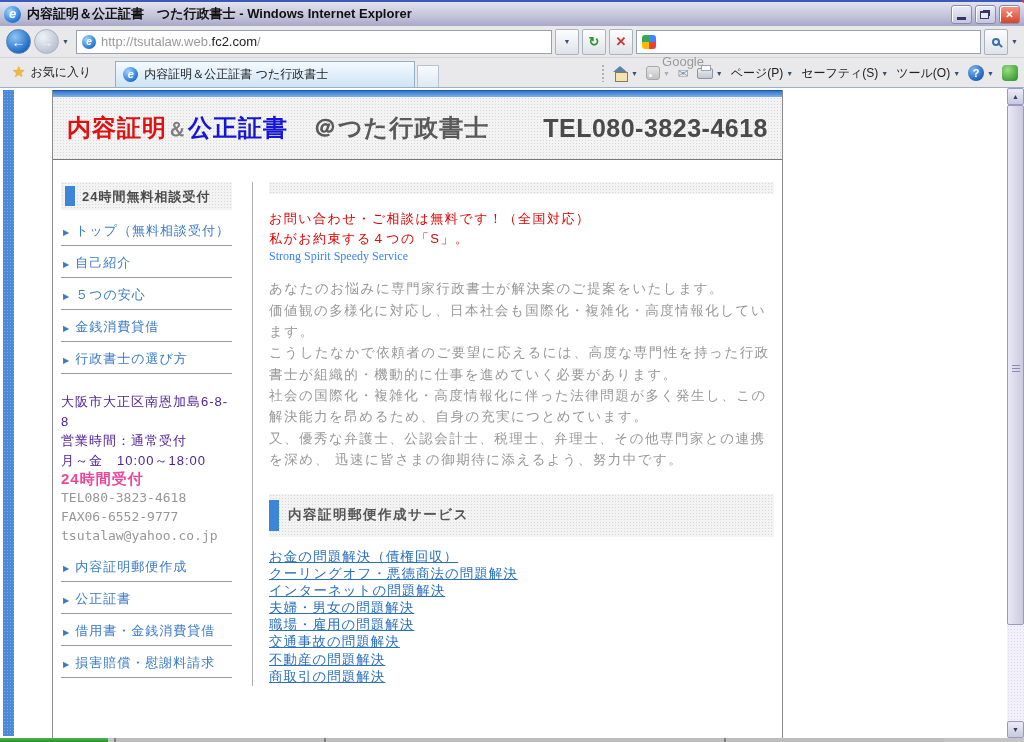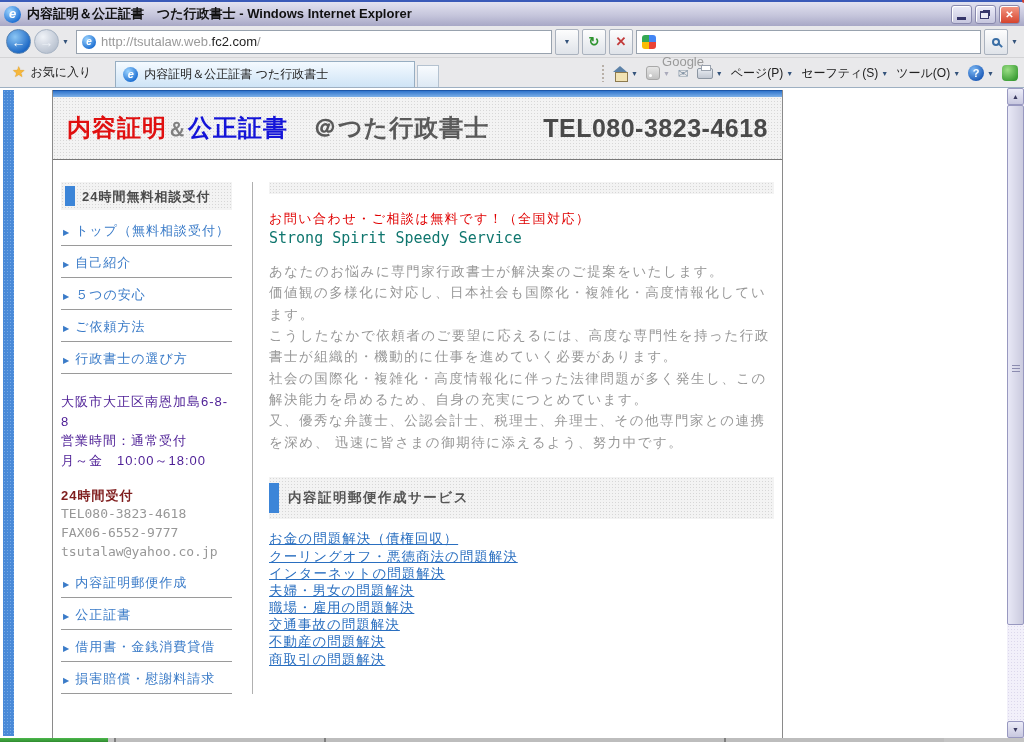--- a/index.html
+++ b/index.html
@@ -123,34 +123,34 @@
   .sect-head { display:flex; align-items:flex-end; gap:7px; padding:4px 4px;
     font-size:13px; font-weight:bold; color:#4a4a4a; letter-spacing:1px; }
   .bluebar { width:10px; height:20px; background:#3c85d8; flex:0 0 auto; }
   .side-link { display:flex; align-items:baseline; gap:5px; padding:8px 0 5px 2px;
     border-bottom:1px solid #9a9a9a; font-size:13px; color:#3a7bc8;
     letter-spacing:1px; cursor:pointer; }
   .arrow-m { font-size:8px; color:#3a7bc8; flex:0 0 auto; }
   .addr-block { margin-top:18px; color:#4c1d95; font-size:13px; line-height:1.5;
     letter-spacing:1px; }
   .mono { font-family:"DejaVu Sans Mono", monospace; letter-spacing:0; }
-  .red-label { margin-top:17px; color:#7f1d1d; font-weight:bold; font-size:13px;
+  .red-label { color:#ec4899; font-weight:bold; font-size:15px;
     letter-spacing:1px; }
   .contact-line { color:#979797; font-size:13px; line-height:1.45; }
   .sect2-gap { margin-top:20px; }
   .links-gap { margin-top:4px; }
 
   .main { flex:1; padding-left:16px; padding-right:8px; }
   .intro-head { display:flex; gap:9px; padding:6px 0; }
   .intro-head .bluebar { height:auto; }
   .intro-text { font-size:13.5px; font-weight:bold; color:#555; line-height:1.65;
     letter-spacing:1.5px; padding:4px 6px 4px 0; }
   .red-line { color:#e00000; font-size:13px; letter-spacing:1.5px; line-height:1.55; }
   .red-top { margin-top:15px; }
-  .slogan { color:#0f766e; font-size:15px; margin-bottom:14px; }
+  .slogan { color:#3b82f6; font-size:12px; margin-bottom:14px;font-family:Liberation Serif, serif; }
   .para { color:#979797; font-size:13.5px; line-height:1.58; letter-spacing:1.5px; }
   .svc-head { margin-top:24px; margin-bottom:12px; }
   .svc-link { display:block; color:#2a6fc0; font-size:13.5px; line-height:1.2;
     letter-spacing:1px; text-decoration:underline; cursor:pointer; margin-bottom:1px; }
 
   
   .scrollbar { position:absolute; right:0; top:0; width:17px; height:650px;
     background-color:#f2f0fa;
     background-image:radial-gradient(#dcd8ec 1px, transparent 1px); background-size:3px 3px; }
   .sb-btn { position:absolute; left:0; width:17px; height:17px;
@@ -287,21 +287,21 @@
           <div class="side-link">
               <span class="arrow-m">▶</span>
               <span>自己紹介</span>
             </div>
           <div class="side-link">
               <span class="arrow-m">▶</span>
               <span>５つの安心</span>
             </div>
           <div class="side-link">
               <span class="arrow-m">▶</span>
-              <span>ご依頼方法</span>
+              <span>金銭消費貸借</span>
             </div>
           <div class="side-link">
               <span class="arrow-m">▶</span>
               <span>行政書士の選び方</span>
             </div>
 
           <div class="addr-block">
             <div>大阪市大正区南恩加島6-8-8</div>
             <div>営業時間：通常受付</div>
             <div>月～金　10:00～18:00</div>
@@ -331,20 +331,21 @@
             </div>
 
         </div>
 
         <div class="main">
           <div class="intro-head dotted">
             <span class="bluebar"></span>
           </div>
 
           <div class="red-line red-top">お問い合わせ・ご相談は無料です！（全国対応）</div>
+          <div class="red-line">私がお約束する４つの「S」。</div>
           <div class="slogan mono">Strong Spirit Speedy Service</div>
 
           <div class="para">あなたのお悩みに専門家行政書士が解決案のご提案をいたします。</div>
           <div class="para">価値観の多様化に対応し、日本社会も国際化・複雑化・高度情報化しています。</div>
           <div class="para">こうしたなかで依頼者のご要望に応えるには、高度な専門性を持った行政書士が組織的・機動的に仕事を進めていく必要があります。</div>
           <div class="para">社会の国際化・複雑化・高度情報化に伴った法律問題が多く発生し、この解決能力を昂めるため、自身の充実につとめています。</div>
           <div class="para">又、優秀な弁護士、公認会計士、税理士、弁理士、その他専門家との連携を深め、 迅速に皆さまの御期待に添えるよう、努力中です。</div>
 
           <div class="intro-head dotted svc-head">
             <span class="bluebar"></span>

